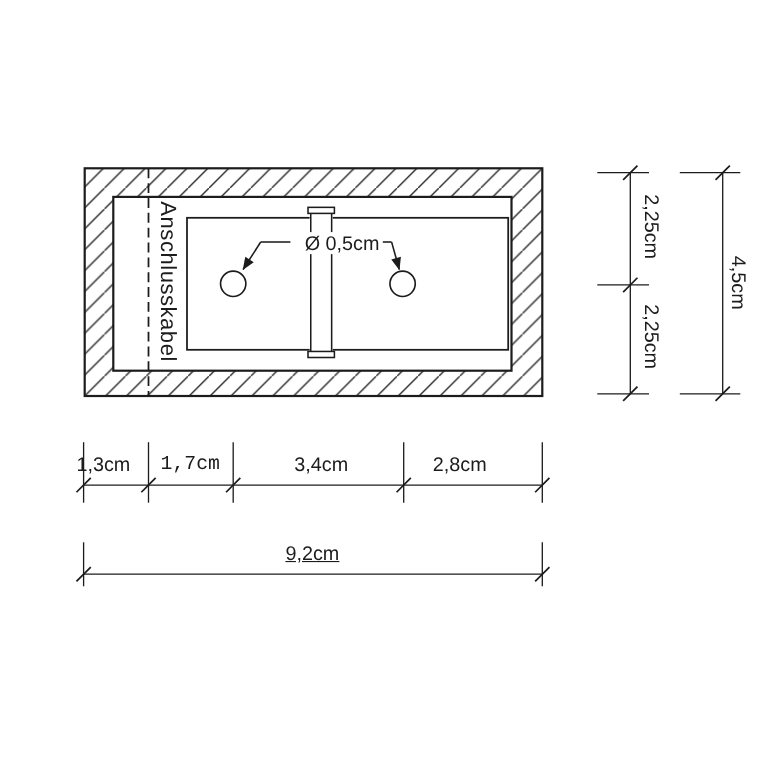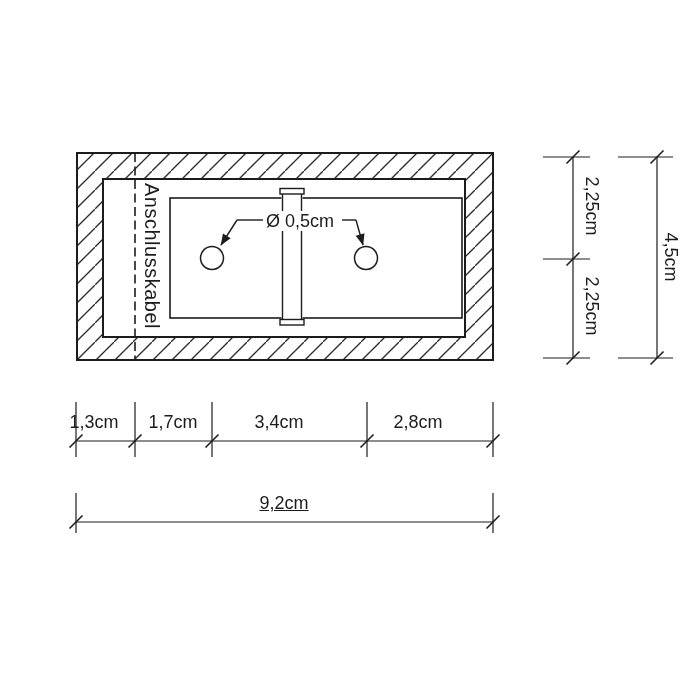--- a/index.html
+++ b/index.html
@@ -118,25 +118,25 @@
       <line x1="566.5" y1="163.5" x2="579.5" y2="150.5"></line>
       <line x1="566.5" y1="265.5" x2="579.5" y2="252.5"></line>
       <line x1="566.5" y1="364.5" x2="579.5" y2="351.5"></line>
       <line x1="650.5" y1="163.5" x2="663.5" y2="150.5"></line>
       <line x1="650.5" y1="364.5" x2="663.5" y2="351.5"></line>
     </g>
   </svg>
 
   <div class="lbl cable rot" style="left:152px; top:256px;">Anschlusskabel</div>
 
-  <div class="lbl dia" style="left:300px; top:221px;">Ø 0,5cm</div>
+  <div class="lbl dia" style="left:311px; top:221px;">Ø 0,5cm</div>
 
   <div class="lbl rot" style="left:592px; top:206px;">2,25cm</div>
   <div class="lbl rot" style="left:592px; top:306px;">2,25cm</div>
   <div class="lbl rot" style="left:671px; top:257px;">4,5cm</div>
 
   <div class="lbl" style="left:94px; top:422px;">1,3cm</div>
-  <div class="lbl" style="left:173px; top:422px;">1,7cm</div>
-  <div class="lbl" style="left:279px; top:422px;">3,4cm</div>
+  <div class="lbl" style="left:173px; top:422px;font-family:Liberation Mono, monospace;">1,7cm</div>
+  <div class="lbl" style="left:292px; top:422px;">3,4cm</div>
   <div class="lbl" style="left:418px; top:422px;">2,8cm</div>
   <div class="lbl" style="left:284px; top:503px;text-decoration:underline;">9,2cm</div>
 
 </div>
 
 </body></html>

